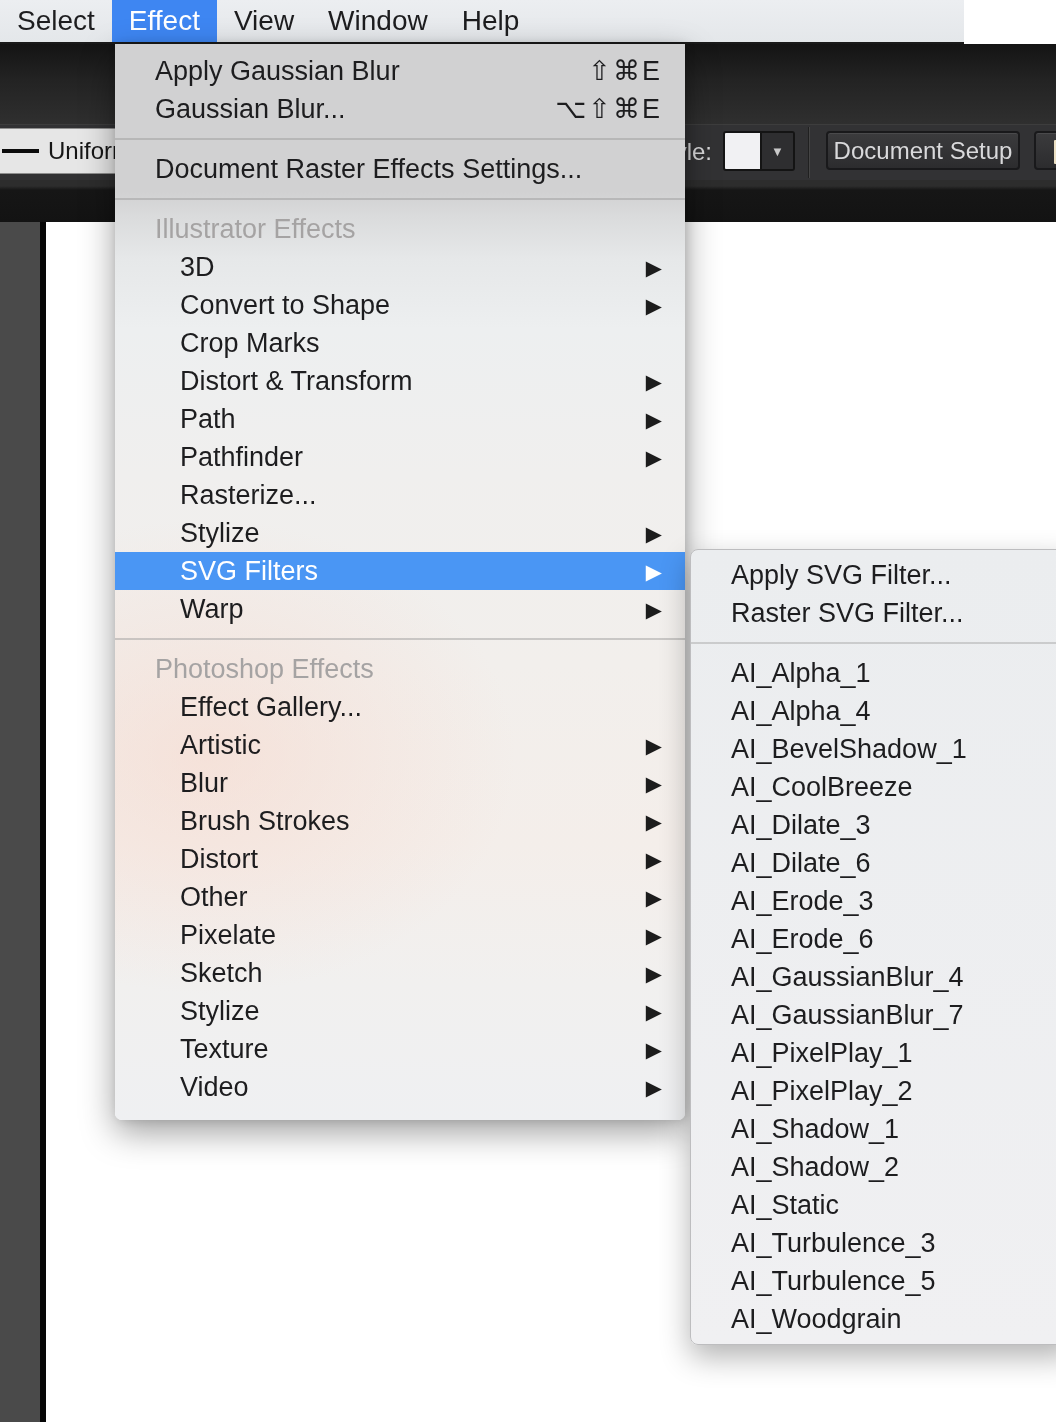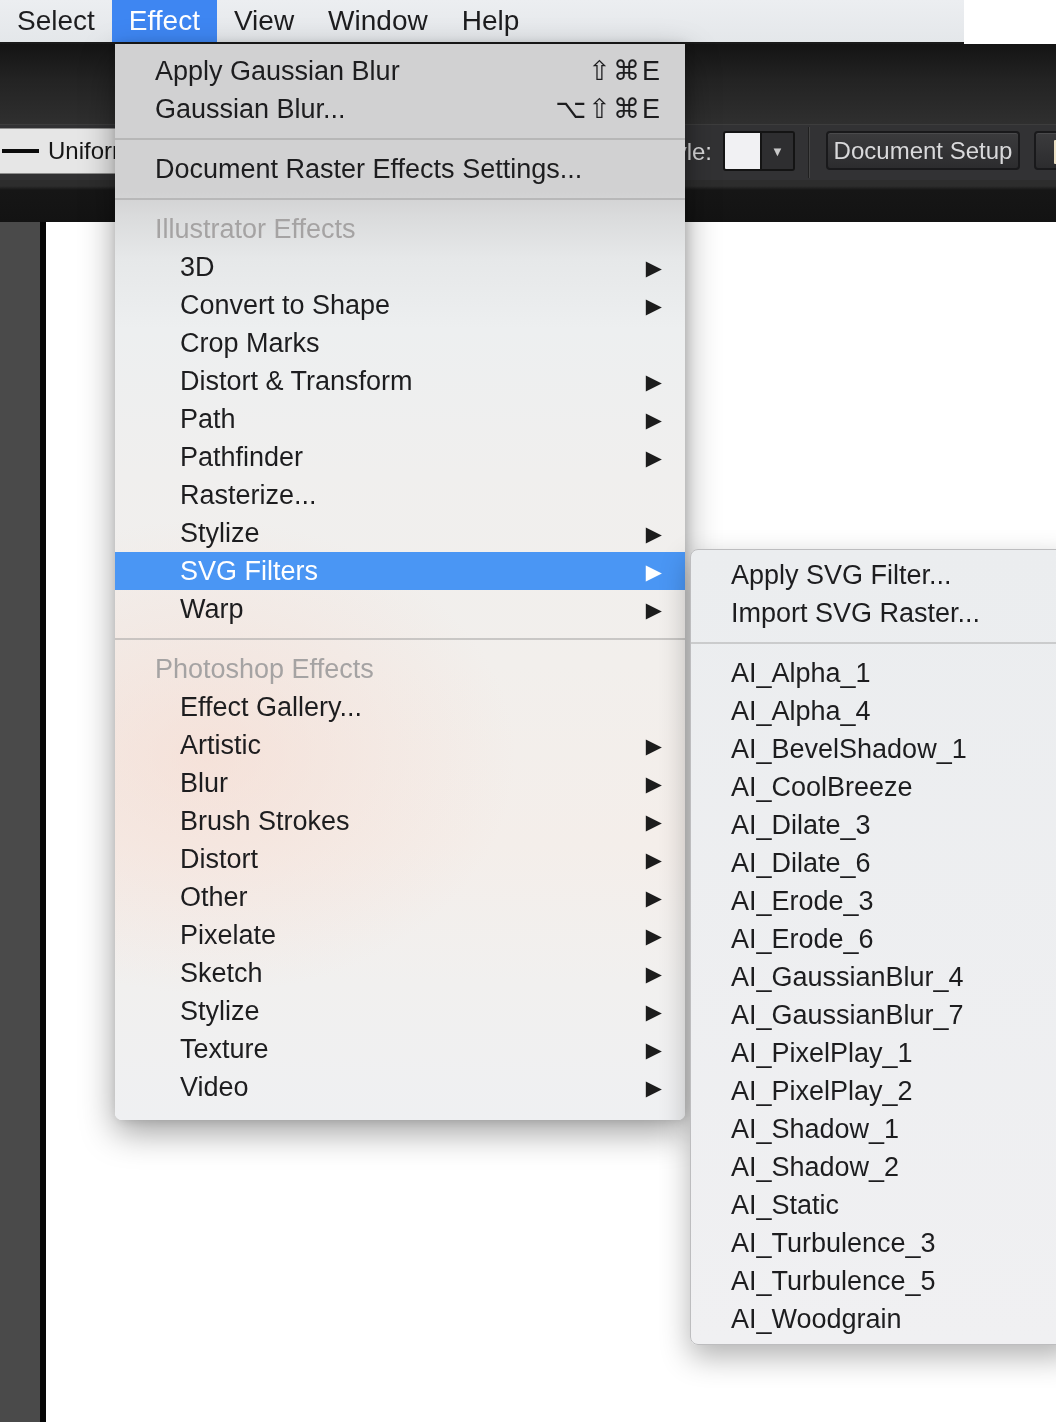--- a/index.html
+++ b/index.html
@@ -270,21 +270,21 @@
         <span class="arrow">▶</span>
       </div>
     </div>
 
   <div class="menu submenu">
       <div class="menu-pad-top" style="height: 6px;"></div>
       <div class="menu-row">
         <span class="lbl">Apply SVG Filter...</span>
       </div>
       <div class="menu-row">
-        <span class="lbl">Import SVG Raster...</span>
+        <span class="lbl">Raster SVG Filter...</span>
       </div>
       <div class="menu-sep">
         <div class="sep-line"></div>
       </div>
       <div class="menu-row">
         <span class="lbl">AI_Alpha_1</span>
       </div>
       <div class="menu-row">
         <span class="lbl">AI_Alpha_4</span>
       </div>

